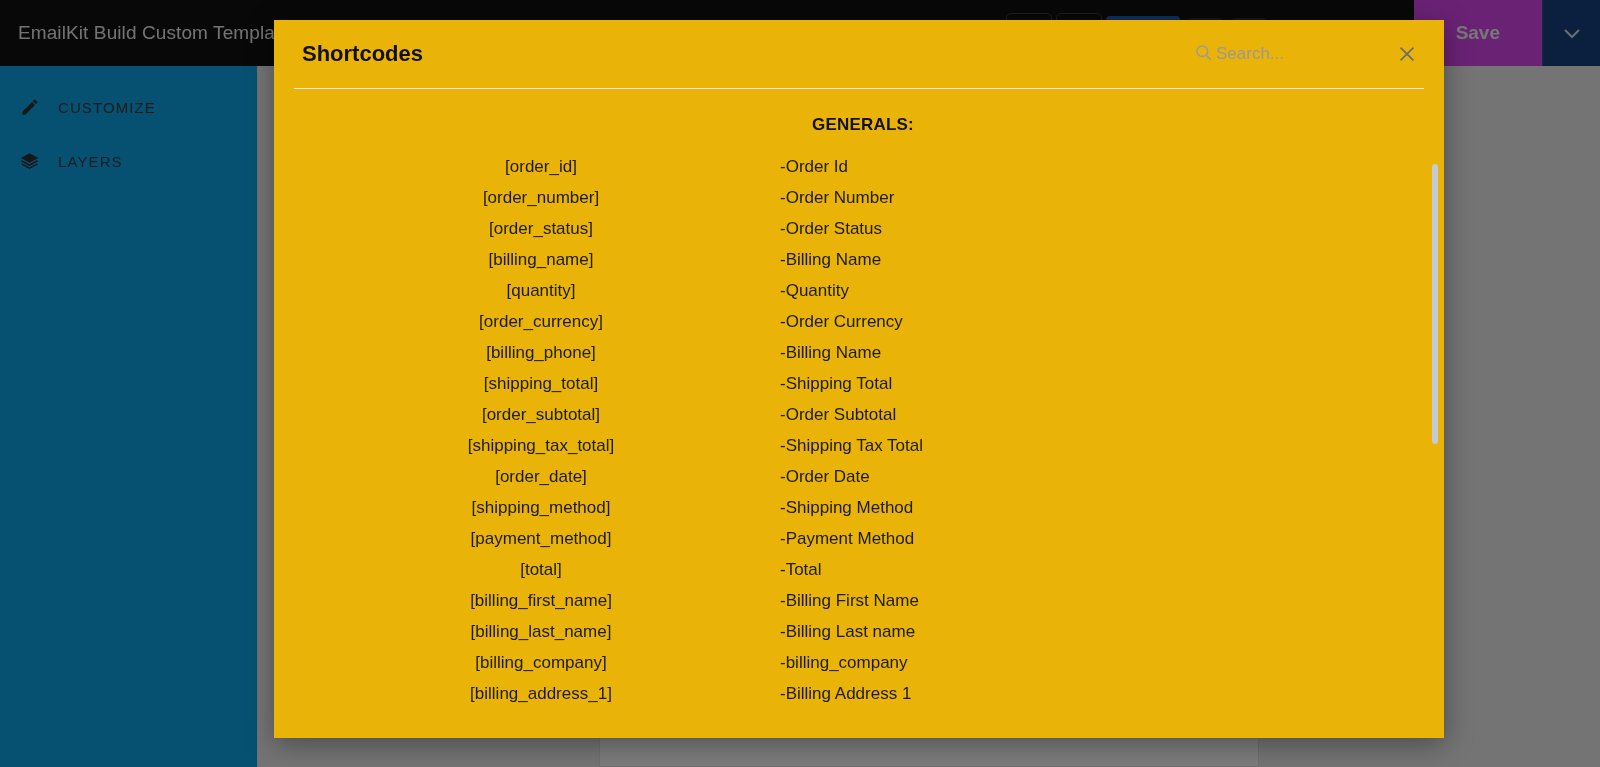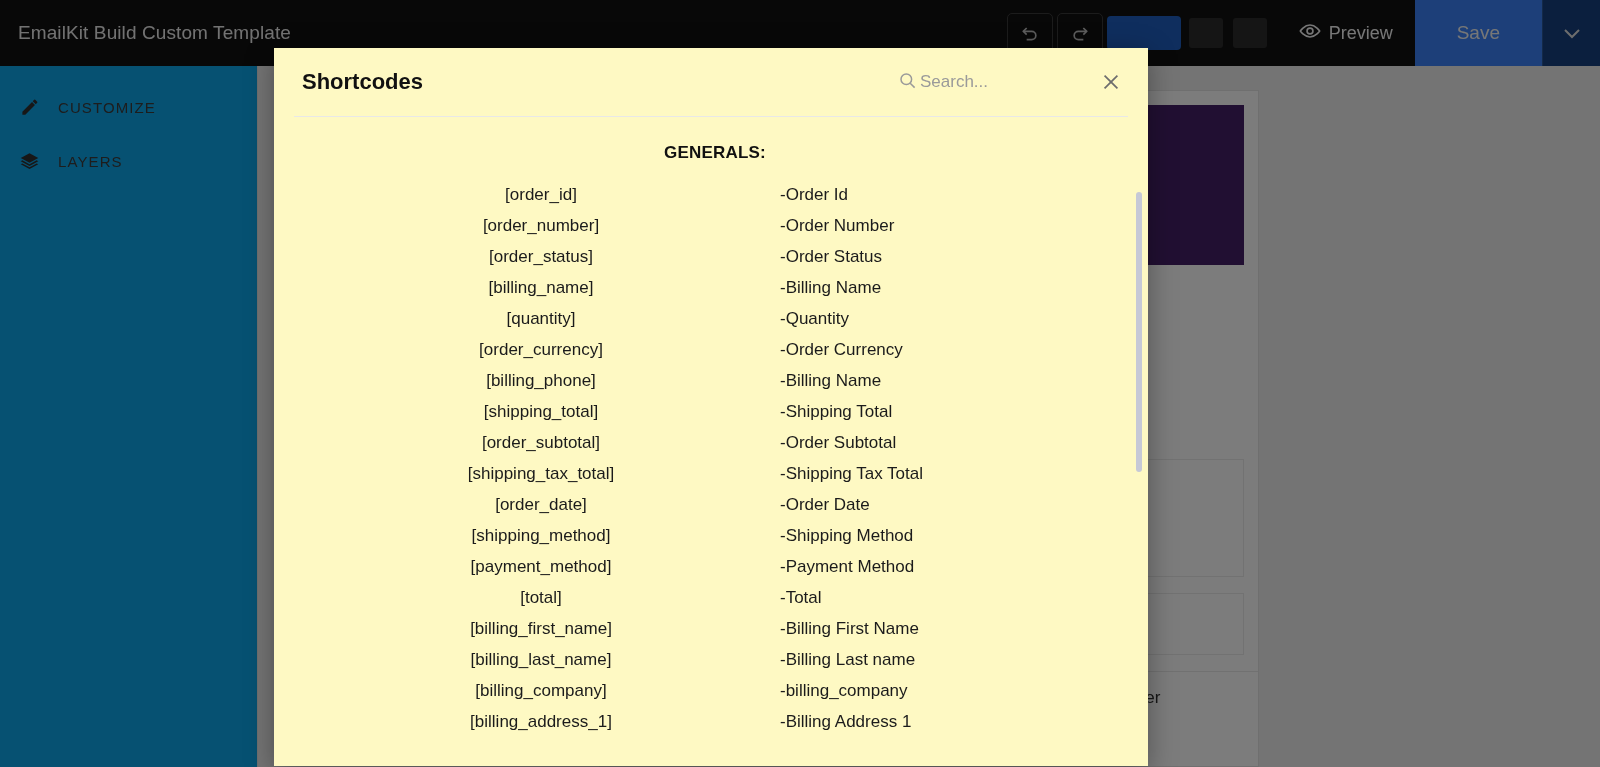--- a/index.html
+++ b/index.html
@@ -89,25 +89,24 @@
 
   
   #overlay {
     position: absolute; inset: 0;
     background: rgba(0,0,0,0.51);
   }
 
   
   #modal {
     position: absolute; left: 274px; top: 20px;
-    width: 874px; height: 718px;
-    background: #fef9c3;
+    width: 1170px; height: 718px;
+    background: #eab308;
     box-shadow: 0 6px 26px rgba(0,0,0,.35);
     overflow: hidden;
-    margin-top: 28px;
   }
   #modal-header {
     height: 68px; display: flex; align-items: center;
     padding: 0 22px 0 28px;
   }
   #modal-title {
     font-size: 22px; font-weight: bold; color: #111;
   }
   #modal-header-spacer { flex: 1; }
   #search-wrap {
@@ -185,21 +184,21 @@
     <div id="preview-btn">
       <span>
         <svg width="22" height="22" viewBox="0 0 24 24" fill="none" stroke="#f2f2f2" stroke-width="1.8">
           <path d="M1.5 12S5.5 5.5 12 5.5 22.5 12 22.5 12 18.5 18.5 12 18.5 1.5 12 1.5 12z"></path>
           <circle cx="12" cy="12" r="3.2"></circle>
         </svg>
       </span>
       <span>Preview</span>
     </div>
 
-    <div id="save-btn" style="background: #3b82f6;">Save</div>
+    <div id="save-btn" style="background: #d946ef; font-weight: bold;">Save</div>
     <div id="save-caret" style="background: rgb(23, 65, 126);">
       <svg width="24" height="24" viewBox="0 0 24 24" fill="none" stroke="#dfdfdf" stroke-width="2">
         <polyline points="5,9 12,16 19,9"></polyline>
       </svg>
     </div>
   </div>
 
   <div id="app-sidebar">
     <div class="side-item">
       <span class="side-ico">

